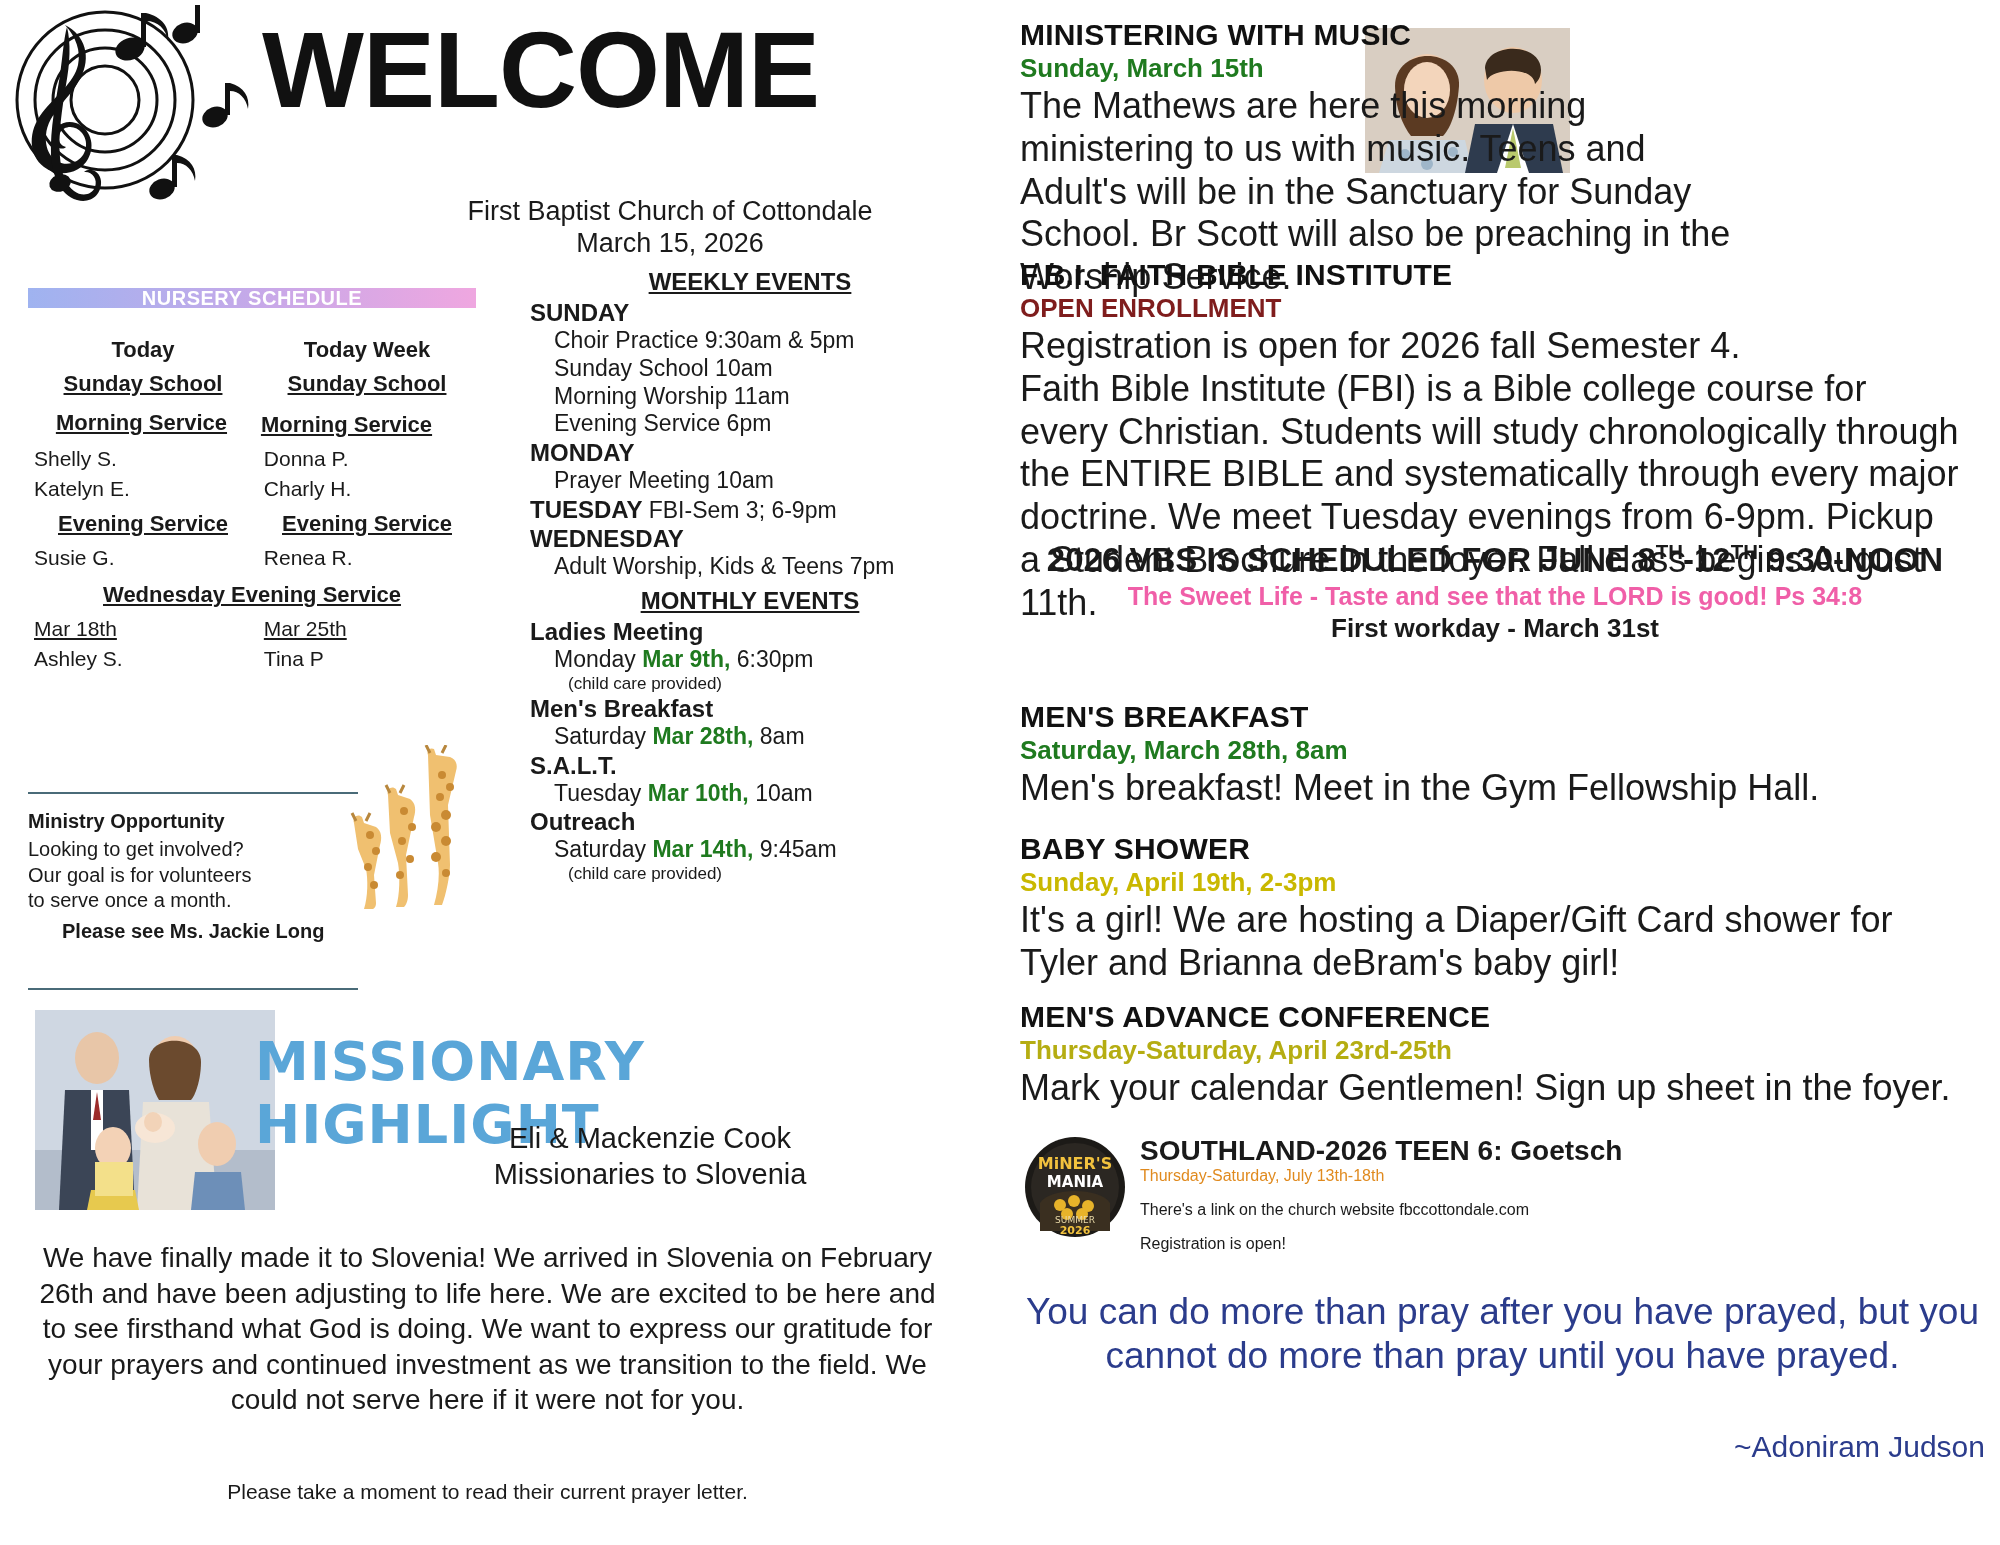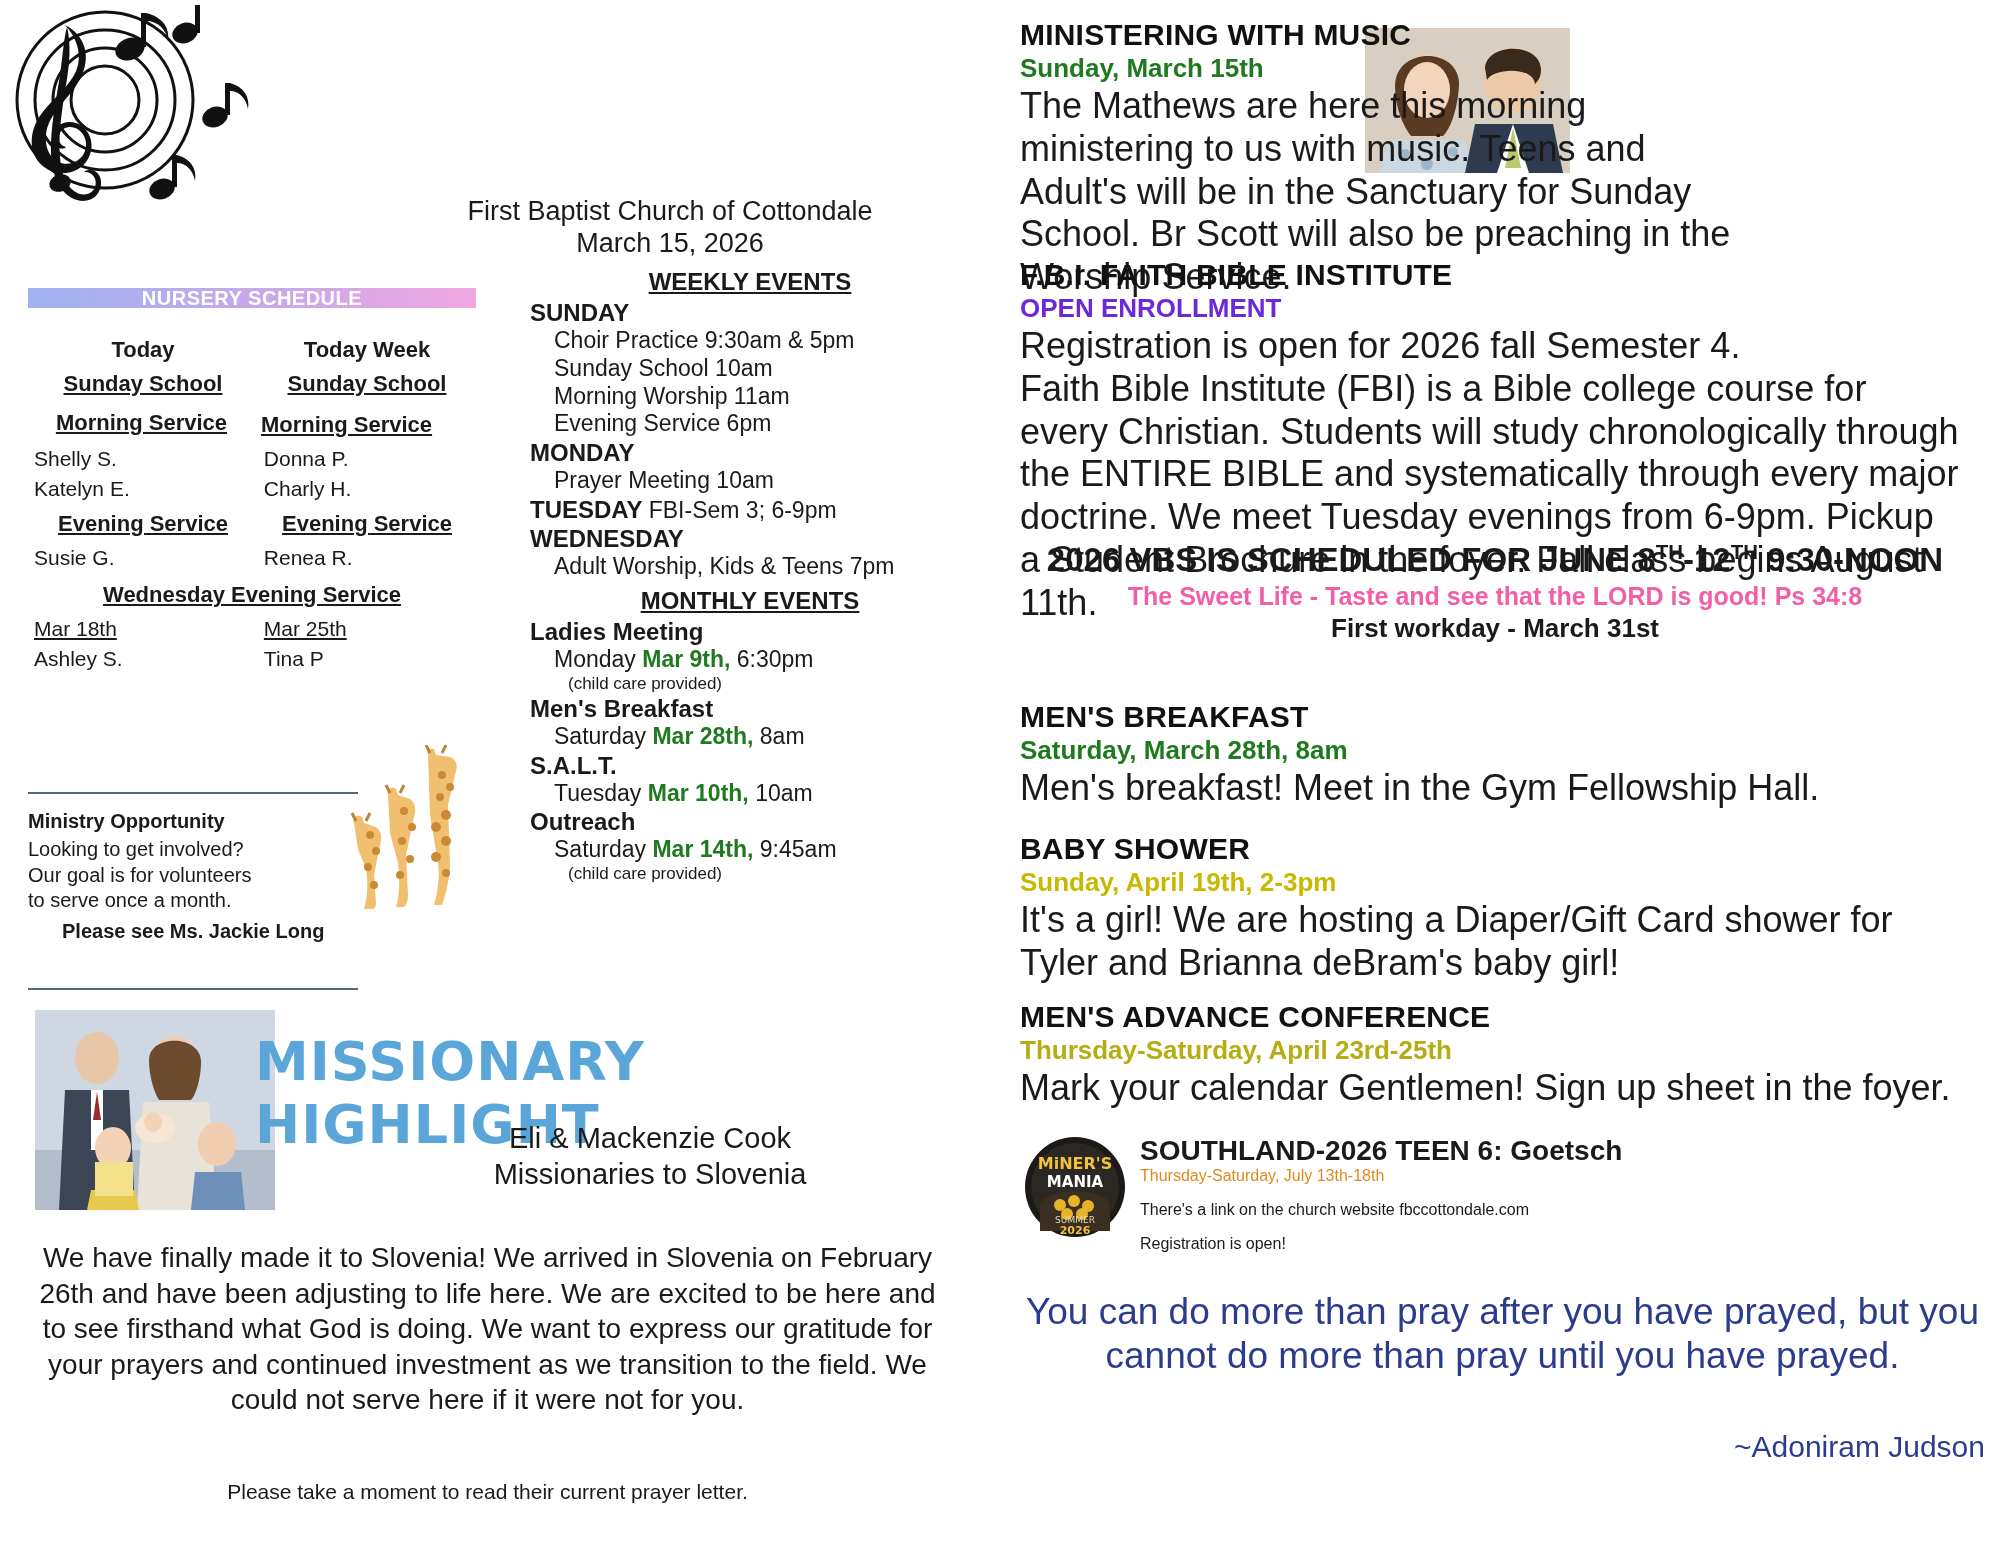--- a/index.html
+++ b/index.html
@@ -259,21 +259,21 @@
     margin: 1px 0 1px 0;
     font-size: 26px;
     font-weight: bold;
   }
   .sec p {
     margin: 0;
     font-size: 36px;
     line-height: 1.19;
   }
   .sub-green { color: #1f7a1f; }
-  .sub-purple { color: #6d28d9; }
+  .sub-purple { color: #7f1d1d; }
   .sub-yellow { color: #c9b800; }
   .sub-olive { color: #b5ad12; }
   .sub-orange { color: #e08a1e; }
 
   .mathews-photo {
     position: absolute;
     left: 1365px; top: 28px;
     width: 205px;
     height: 145px;
     background: linear-gradient(150deg,#d8c6b0 0%,#9e8a76 50%,#4a4a55 100%);
@@ -367,20 +367,21 @@
           <rect x="215" y="78" width="5" height="32"></rect>
           <path d="M220 78 C234 82 240 92 238 104 C236 93 229 86 220 86 Z"></path>
           <ellipse cx="152" cy="184" rx="13" ry="10" transform="rotate(-20 152 184)"></ellipse>
           <rect x="162" y="150" width="5" height="32"></rect>
           <path d="M167 150 C181 154 187 164 185 176 C183 165 176 158 167 158 Z"></path>
           <ellipse cx="50" cy="178" rx="11" ry="8.5" transform="rotate(-20 50 178)"></ellipse>
         </g>
       </svg>
     </div>
 
+    <div class="welcome-title">WELCOME</div>
     <div class="church-name">First Baptist Church of Cottondale</div>
     <div class="church-date">March 15, 2026</div>
 
     <div class="nursery-band">
       <span>NURSERY SCHEDULE</span>
     </div>
 
     <div class="nursery-table">
       <div class="row">
         <div class="c1 nt-head">Today</div>

